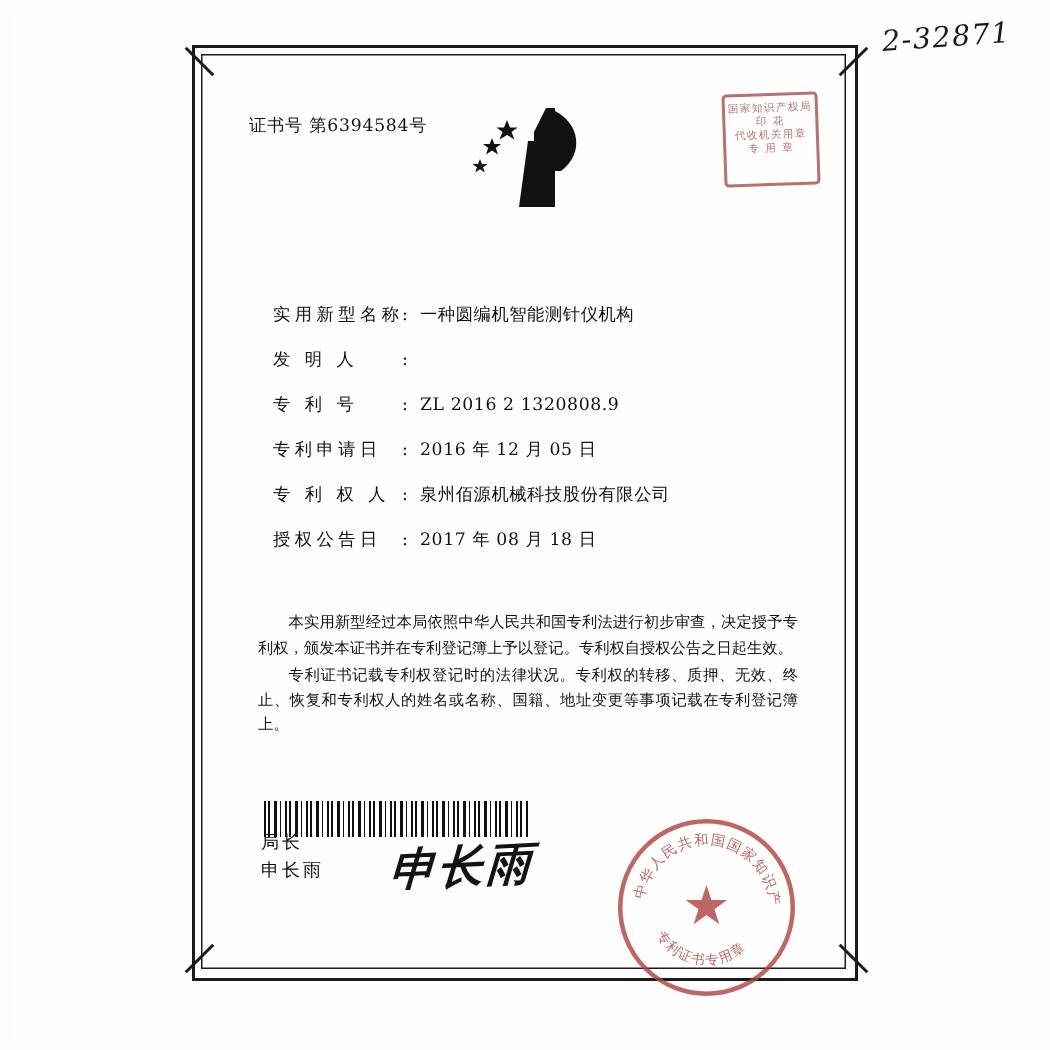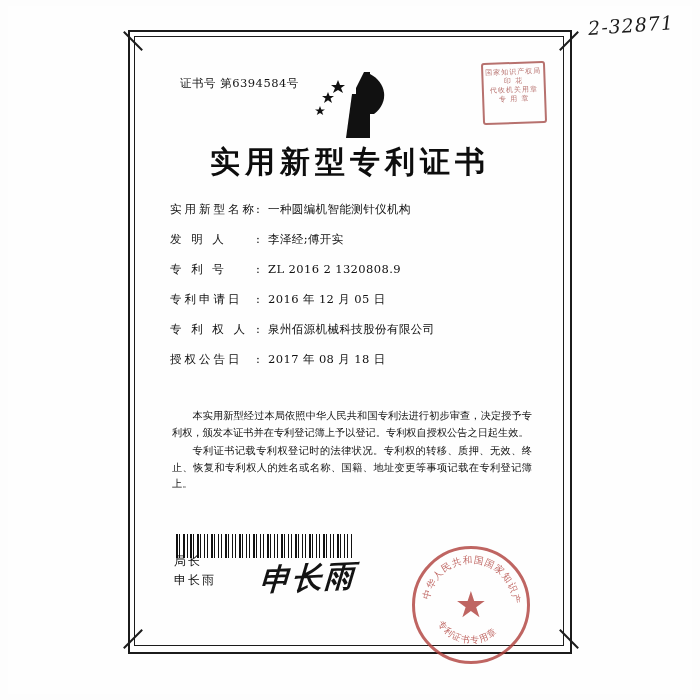--- a/index.html
+++ b/index.html
@@ -74,21 +74,20 @@
 
   
   .cert-no {
     position: absolute;
     left: 158px;
     top: 70px;
     font-family: "DejaVu Serif", serif;
     font-size: 11.5px;
     letter-spacing: 0.5px;
     color: #141414;
-    margin-left: 14px;
   }
 
   
   .seal-square {
     position: absolute;
     left: 474px;
     top: 56px;
     width: 64px;
     height: 62px;
     border: 2px solid #9c3b37;
@@ -136,20 +135,21 @@
     top: 196px;
     width: 370px;
     font-family: "DejaVu Serif", serif;
     font-size: 11.5px;
     color: #101010;
   }
   .field-row {
     display: flex;
     align-items: baseline;
     margin-bottom: 15px;
+    margin-left: 12px;
   }
   .field-label {
     width: 86px;
     flex: 0 0 86px;
     letter-spacing: 3px;
     white-space: nowrap;
   }
   .field-colon {
     flex: 0 0 12px;
   }
@@ -284,32 +284,30 @@
         <path d="M56 4 L62 4 L62 70 L48 70 L48 20 Z" fill="#111"></path>
         <path d="M62 6 C78 14, 82 34, 66 46 L62 46 Z" fill="#111"></path>
         <path d="M44 26 L50 26 L50 70 L38 70 Z" fill="#111"></path>
 
         <polygon points="30,12 32,17 37,17 33,20 35,25 30,22 25,25 27,20 23,17 28,17" fill="#111"></polygon>
         <polygon points="20,24 21.6,28 26,28 22.5,30.6 24,35 20,32.3 16,35 17.5,30.6 14,28 18.4,28" fill="#111"></polygon>
         <polygon points="12,38 13.3,41.4 17,41.4 14,43.6 15.2,47 12,44.9 8.8,47 10,43.6 7,41.4 10.7,41.4" fill="#111"></polygon>
       </svg>
     </div>
 
-    <div class="title">实用新型专利证书</div>
 
     <div class="fields">
       <div class="field-row">
         <span class="field-label">实用新型名称</span>
         <span class="field-colon">:</span>
         <span class="field-value">一种圆编机智能测针仪机构</span>
       </div>
       <div class="field-row">
         <span class="field-label">发 明 人</span>
         <span class="field-colon">:</span>
-        <span class="field-value">李泽经;傅开实</span>
       </div>
       <div class="field-row">
         <span class="field-label">专 利 号</span>
         <span class="field-colon">:</span>
         <span class="field-value">ZL 2016 2 1320808.9</span>
       </div>
       <div class="field-row">
         <span class="field-label">专利申请日</span>
         <span class="field-colon">:</span>
         <span class="field-value">2016 年 12 月 05 日</span>

